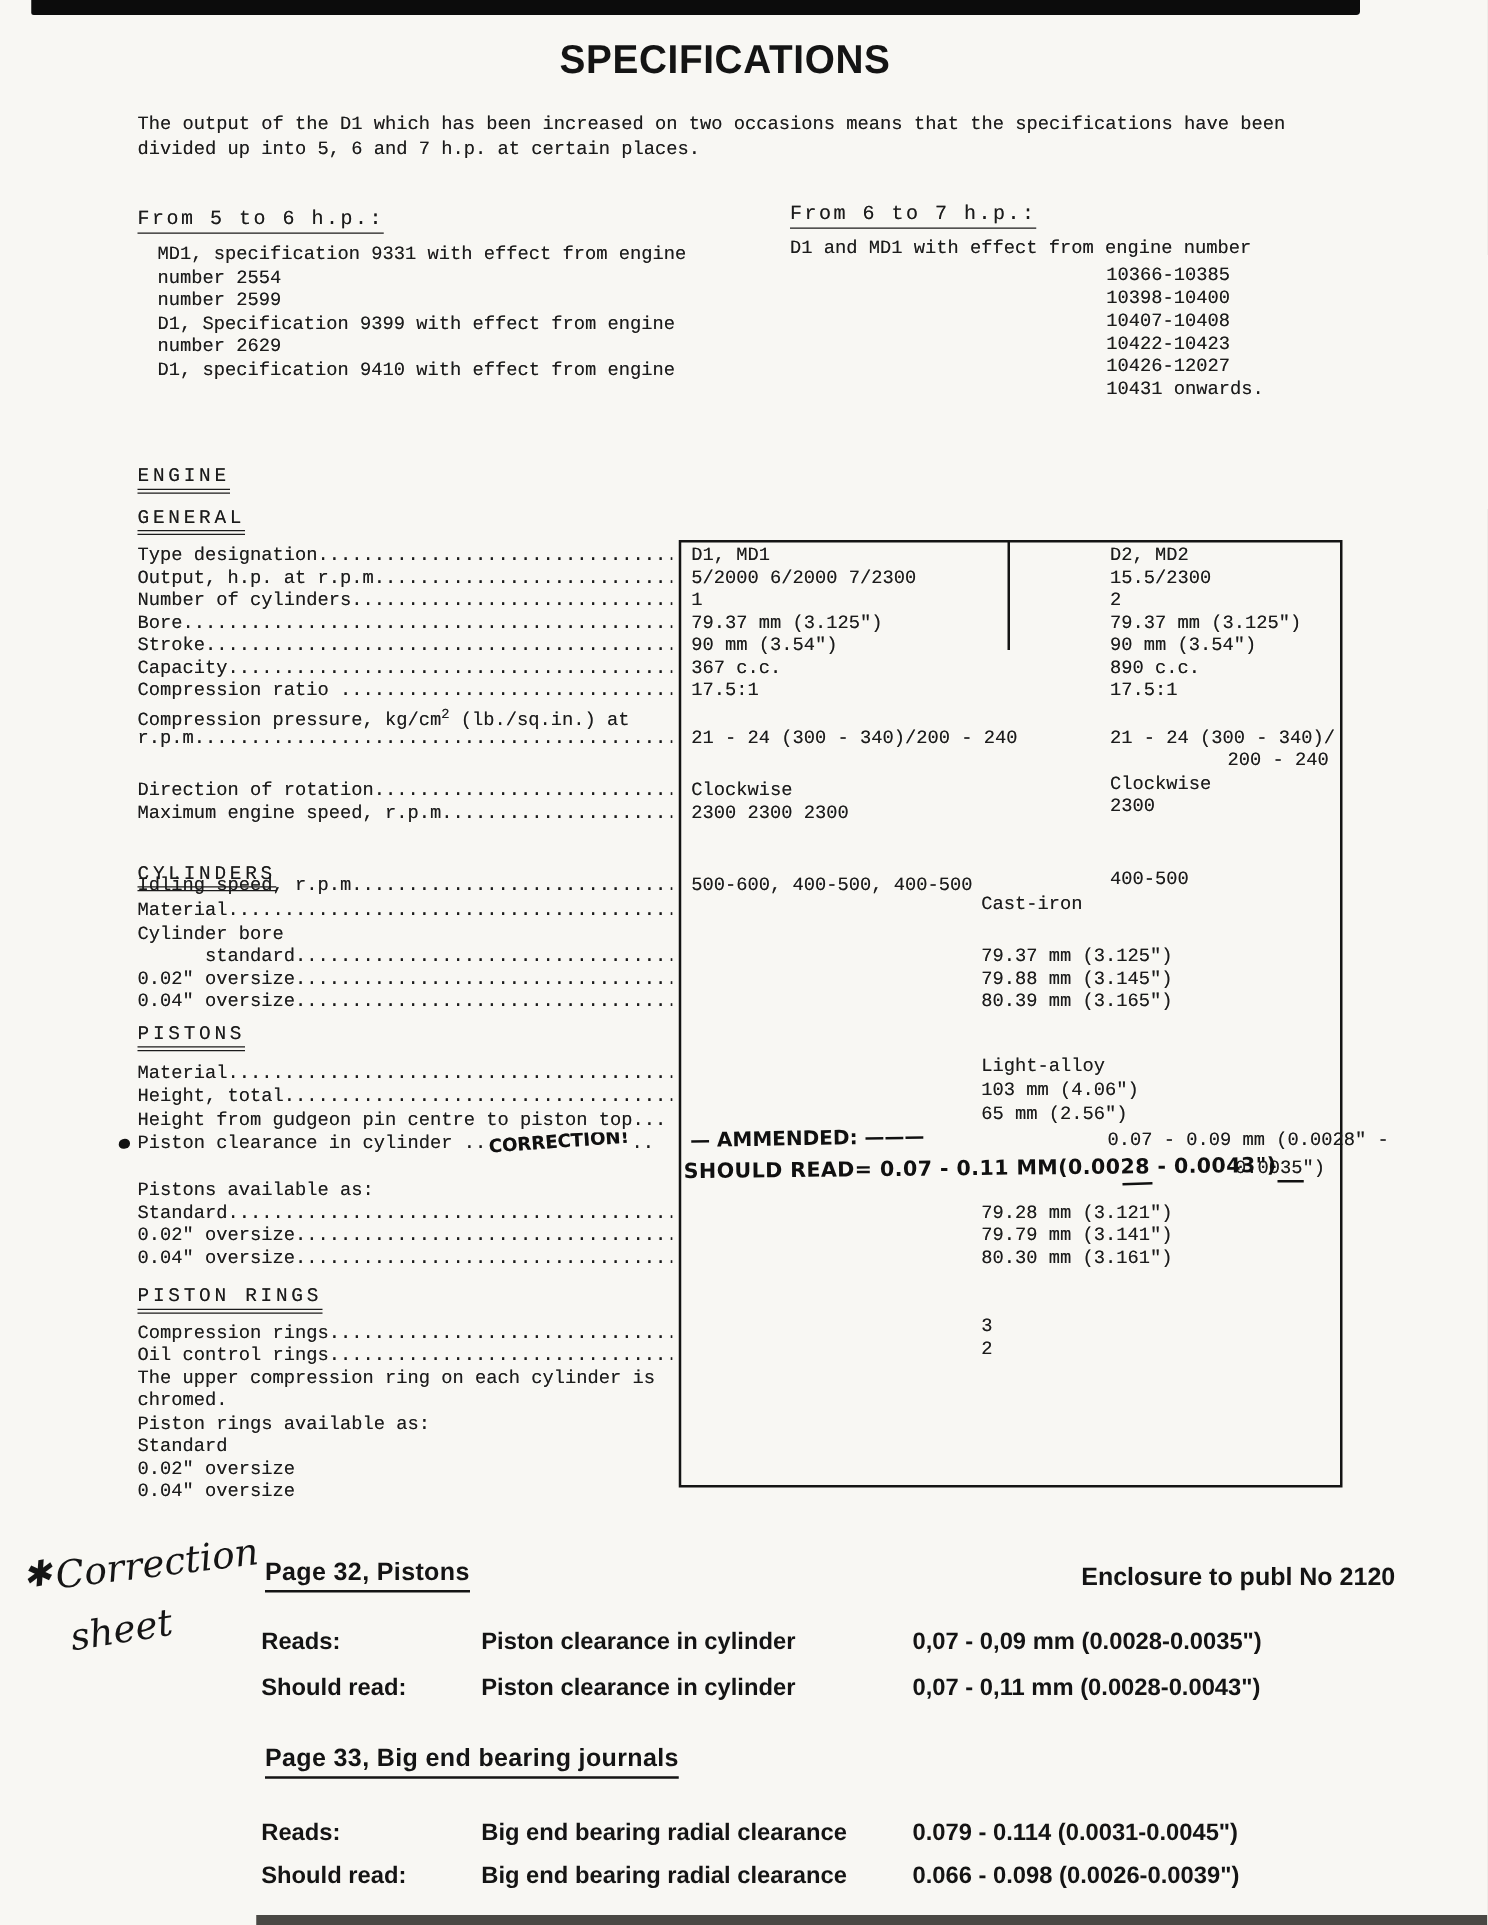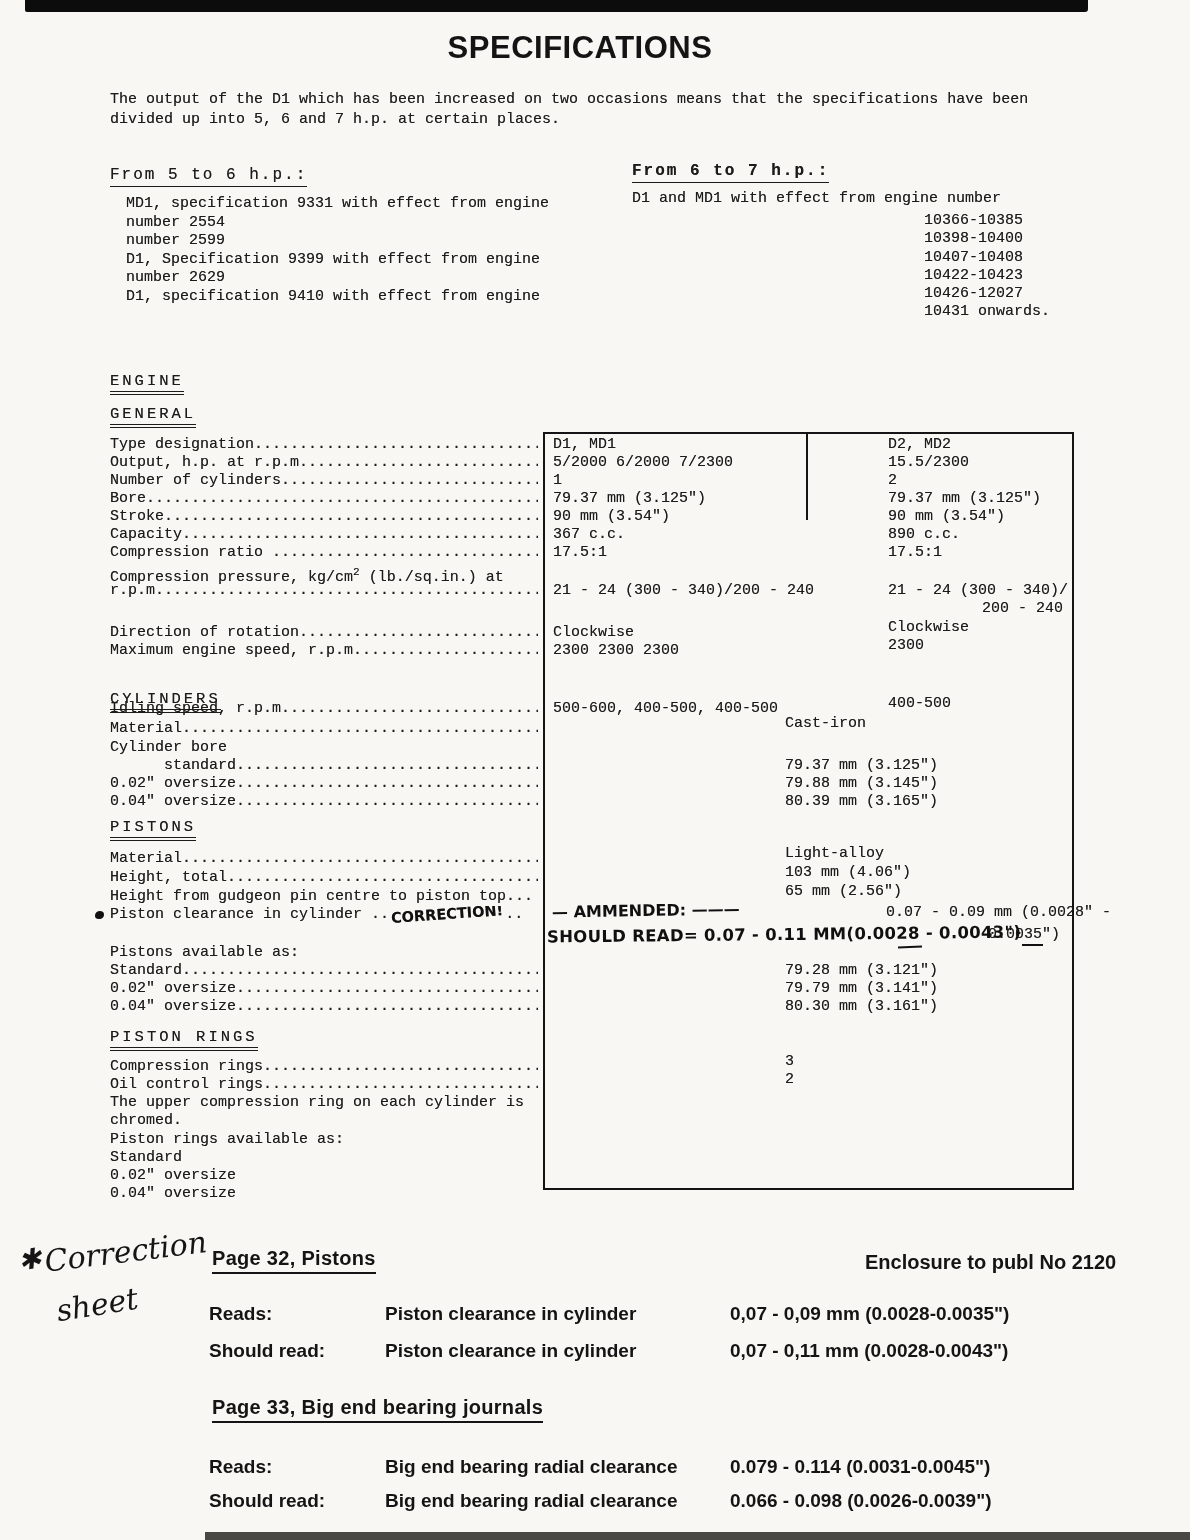--- a/index.html
+++ b/index.html
@@ -53,23 +53,23 @@
   <div class="t" style="left:110px;top:166px;"><span class="u1">From 5 to 6 h.p.:</span></div>
   <div class="t mono blk" style="left:126px;top:195px;line-height:18.6px;">
     <div>MD1, specification 9331 with effect from engine</div>
     <div>number 2554</div>
     <div>number 2599</div>
     <div>D1, Specification 9399 with effect from engine</div>
     <div>number 2629</div>
     <div>D1, specification 9410 with effect from engine</div>
   </div>
 
-  <div class="t" style="left:632px;top:162px;font-weight:bold;"><span class="u1">From 6 to 7 h.p.:</span></div>
+  <div class="t" style="left:632px;top:162px;"><span class="u1">From 6 to 7 h.p.:</span></div>
   <div class="t mono" style="left:632px;top:190px;">D1 and MD1 with effect from engine number</div>
-  <div class="t mono blk" style="left:885px;top:212px;line-height:18.3px;margin-left:39px;">
+  <div class="t mono blk" style="left:885px;top:212px;line-height:18.3px;">
     <div>10366-10385</div>
     <div>10398-10400</div>
     <div>10407-10408</div>
     <div>10422-10423</div>
     <div>10426-12027</div>
     <div>10431 onwards.</div>
   </div>
 
   <div class="t" style="left:110px;top:372px;"><span class="h">ENGINE</span></div>
   <div class="t" style="left:110px;top:405px;"><span class="h">GENERAL</span></div>

